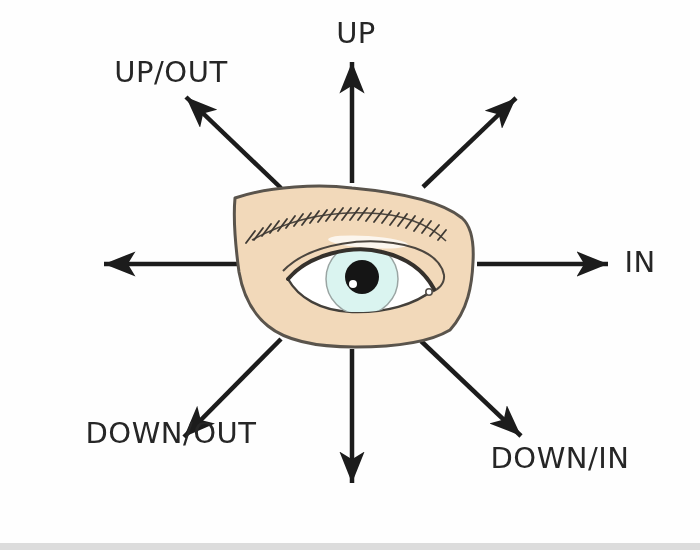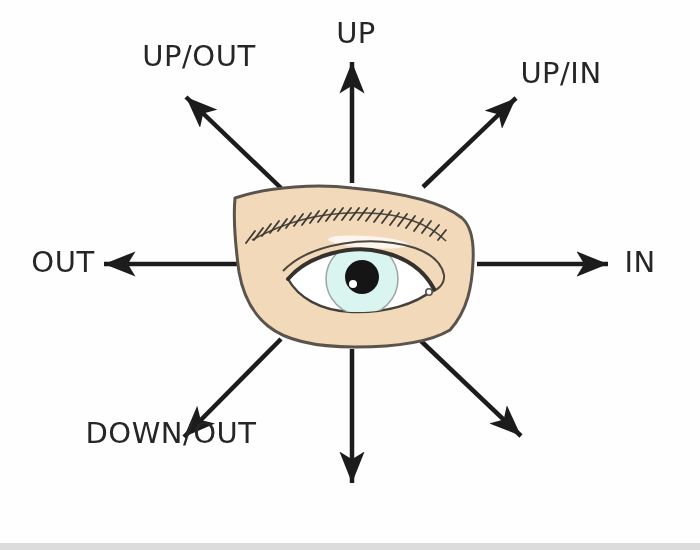--- a/index.html
+++ b/index.html
@@ -97,20 +97,19 @@
         <circle cx="353" cy="284" r="4" fill="#ffffff"></circle>
       </g>
 
       <path d="M288 279 C308 255, 352 244, 382 252 C408 258, 425 272, 434 289" fill="none" stroke="#35312c" stroke-width="4" stroke-linecap="round"></path>
 
       <circle cx="429" cy="292" r="3.2" fill="#ffffff" stroke="#55504a" stroke-width="1.6"></circle>
     </g>
   </svg>
 
   <div class="dir-label" style="left:356px; top:33px;">UP</div>
-  <div class="dir-label" style="left:561px; top:73px;">UP/IN</div>
   <div class="dir-label" style="left:640px; top:262px;">IN</div>
+  <div class="dir-label" style="left:560px; top:458px;">DOWN/IN</div>
   <div class="dir-label" style="left:171px; top:433px;">DOWN/OUT</div>
-  <div class="dir-label" style="left:63px;  top:262px;">OUT</div>
-  <div class="dir-label" style="left:171px; top:56px;margin-left:28px;">UP/OUT</div>
+  <div class="dir-label" style="left:171px; top:72px;">UP/OUT</div>
 
   <div class="bottom-strip"></div>
 </div>
 
 </body></html>

